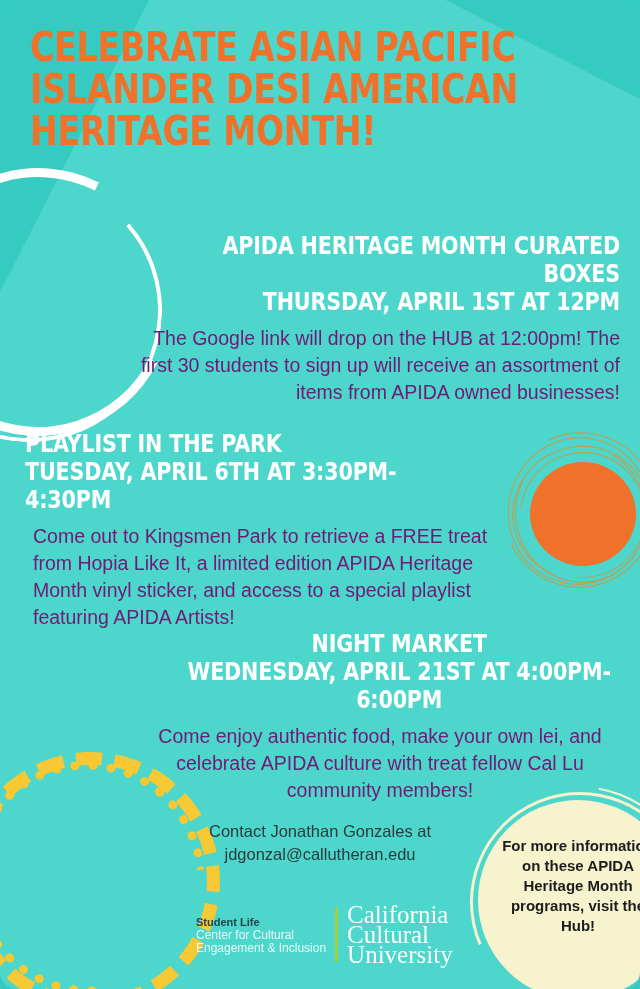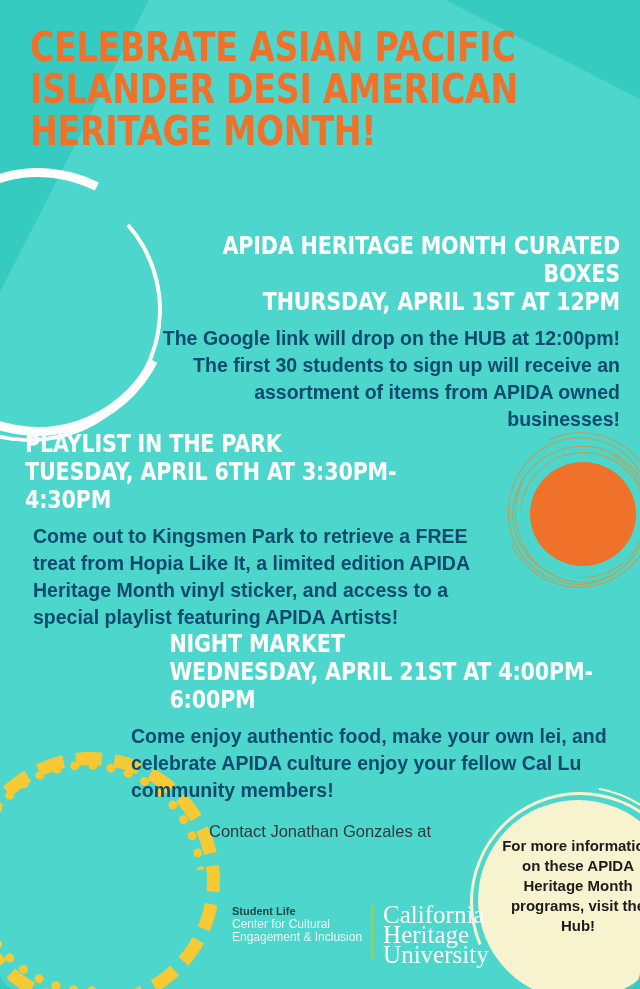--- a/index.html
+++ b/index.html
@@ -112,43 +112,43 @@
     font-size:40px;line-height:42px;
     z-index:5;
   }
 
   .event{position:absolute;z-index:5;}
   .ev-head{
     color:#ffffff;
     font-size:25px;line-height:28px;
   }
   .ev-body{
-    color:#0c4a6e;
+    color:#701a75;
     font-size:19.5px;line-height:27px;
-    font-weight:700;
+    font-weight:400;
   }
 
   #event-1{left:140px;top:232px;width:480px;text-align:right;}
   #event-1 .ev-body{margin-top:9px;}
 
   #event-2{left:25px;top:430px;width:470px;text-align:left;}
   #event-2 .ev-body{margin-top:9px;margin-left:8px;}
 
-  #event-3{left:131px;top:630px;width:480px;text-align:left;}
+  #event-3{left:140px;top:630px;width:480px;text-align:center;}
   #event-3 .ev-body{margin-top:9px;}
 
   .contact{
     position:absolute;left:150px;top:820px;width:340px;
     text-align:center;color:#2b3a3f;
     font-size:16.5px;line-height:23px;z-index:5;
   }
 
   .logos{
     position:absolute;left:196px;top:905px;
-    display:flex;z-index:5;margin-left:36px;
+    display:flex;align-items:center;z-index:5;
   }
   .logo-sl{text-align:left;line-height:13px;padding-right:9px;}
   .logo-sl .l1{color:#20474d;font-size:11px;font-weight:bold;}
   .logo-sl .l2,.logo-sl .l3{color:#eafaf7;font-size:12px;}
   .logo-div{
     width:3px;height:54px;background:#a6ce39;margin-right:9px;
   }
   .logo-clu{
     font-family:"Liberation Serif","DejaVu Serif",serif;
     color:#ffffff;font-size:25px;line-height:20px;
@@ -197,36 +197,37 @@
 
   <div class="event" id="event-2">
     <div class="ev-head display">PLAYLIST IN THE PARK</div>
     <div class="ev-head display">TUESDAY, APRIL 6TH AT 3:30PM-4:30PM</div>
     <div class="ev-body">Come out to Kingsmen Park to retrieve a FREE treat from Hopia Like It, a limited edition APIDA Heritage Month vinyl sticker, and access to a special playlist featuring APIDA Artists!</div>
   </div>
 
   <div class="event" id="event-3">
     <div class="ev-head display right">NIGHT MARKET</div>
     <div class="ev-head display right">WEDNESDAY, APRIL 21ST AT 4:00PM-6:00PM</div>
-    <div class="ev-body">Come enjoy authentic food, make your own lei, and celebrate APIDA culture enjoy your fellow Cal Lu community members!</div>
+    <div class="ev-body">Come enjoy authentic food, make your own lei, and celebrate APIDA culture with treat fellow Cal Lu community members!</div>
   </div>
 
   <div class="contact">
     <div>Contact Jonathan Gonzales at</div>
+    <div>jdgonzal@callutheran.edu</div>
   </div>
 
   <div class="logos">
     <div class="logo-sl">
       <div class="l1">Student Life</div>
       <div class="l2">Center for Cultural</div>
       <div class="l3">Engagement &amp; Inclusion</div>
     </div>
     <div class="logo-div"></div>
     <div class="logo-clu">
       <div>California</div>
-      <div>Heritage</div>
+      <div>Cultural</div>
       <div>University</div>
     </div>
   </div>
 
   <div class="hub-note">For more information on these APIDA Heritage Month programs, visit the Hub!</div>
 
 </div>
 
 </body></html>

